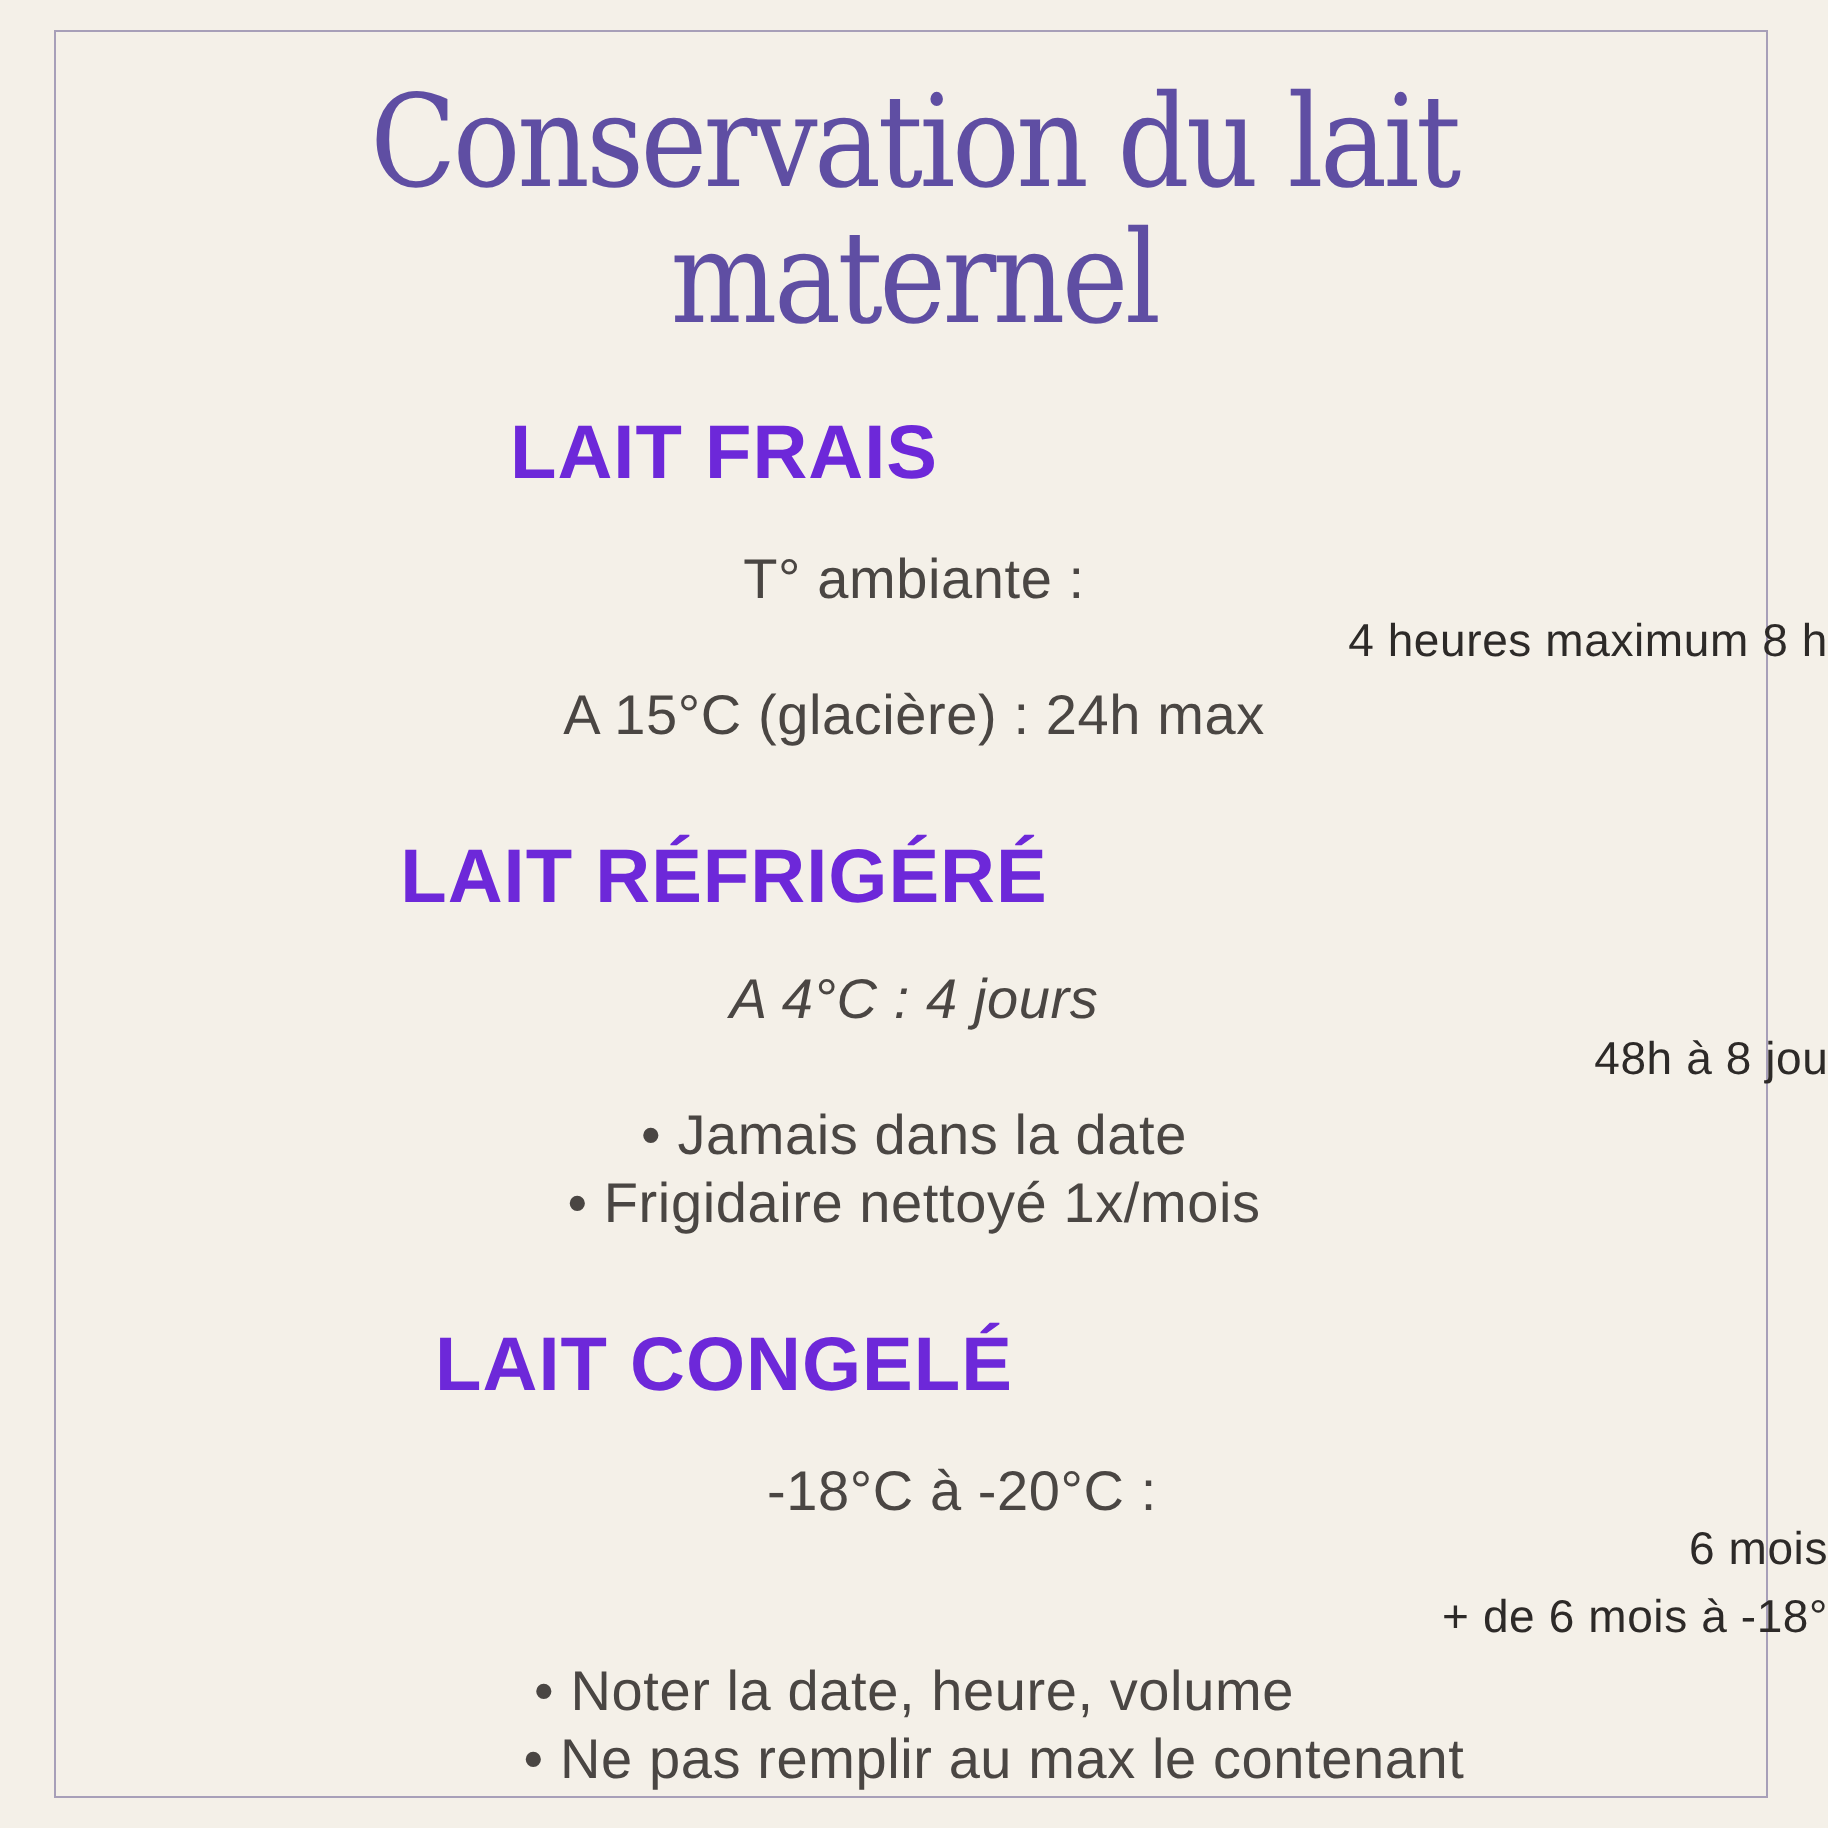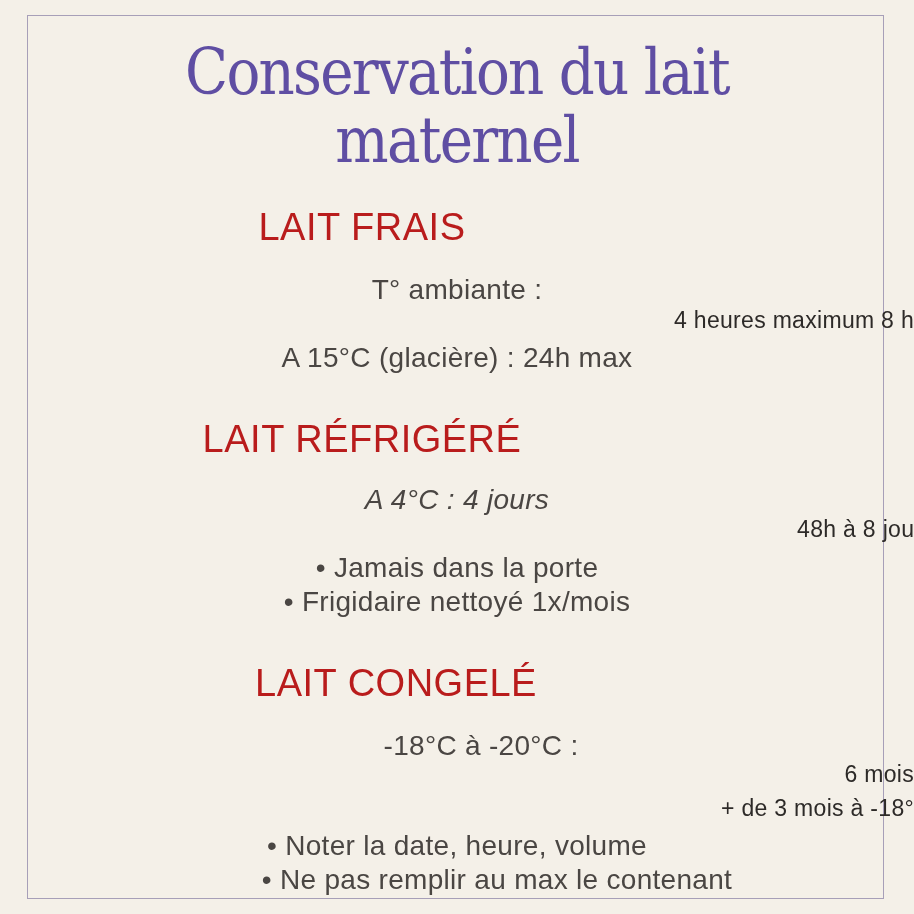--- a/index.html
+++ b/index.html
@@ -12,21 +12,21 @@
     border:1.5px solid #a79fb8; box-sizing:border-box;
   }
   .title {
     position:absolute; left:0; top:38px; width:914px; text-align:center;
     font-family:"DejaVu Serif", serif; color:#5f4ea3;
     font-size:64px; line-height:68px; letter-spacing:-2px; font-weight:normal;
     transform:scaleX(0.88); transform-origin:center;
   }
   .section-title {
     position:absolute; left:0; width:724px; text-align:center;
-    color:#b91c1c; font-size:38px; letter-spacing:0.5px; font-weight:normal;
+    color:#6d28d9; font-size:38px; letter-spacing:0.5px; font-weight:bold;
   }
   .line {
     position:absolute; left:0; width:914px; text-align:center;
     font-size:28px; color:#4a4643; letter-spacing:0.3px;
   }
   .line.strong { color:#2d2a28; font-size:23px;text-align:right; }
 </style>
 </head>
 <body>
 
@@ -38,21 +38,21 @@
 </div>
 
 <div class="section-title" style="top:206px;">LAIT FRAIS</div>
 <div class="line" style="top:274px;">T° ambiante :</div>
 <div class="line strong" style="top:307px;">4 heures maximum 8 h</div>
 <div class="line" style="top:342px;">A 15°C (glacière) : 24h max</div>
 
 <div class="section-title" style="top:418px;">LAIT RÉFRIGÉRÉ</div>
 <div class="line" style="top:484px;font-style:italic;">A 4°C : 4 jours</div>
 <div class="line strong" style="top:516px;padding-left:20px;">48h à 8 jours</div>
-<div class="line" style="top:552px;">• Jamais dans la porte</div>
+<div class="line" style="top:552px;">• Jamais dans la date</div>
 <div class="line" style="top:586px;">• Frigidaire nettoyé 1x/mois</div>
 
-<div class="section-title" style="top:662px;padding-left:34px;">LAIT CONGELÉ</div>
+<div class="section-title" style="top:662px;">LAIT CONGELÉ</div>
 <div class="line" style="top:730px;margin-left:24px;">-18°C à -20°C :</div>
 <div class="line strong" style="top:761px;">6 mois</div>
-<div class="line strong" style="top:795px;">+ de 3 mois à -18°</div>
+<div class="line strong" style="top:795px;">+ de 6 mois à -18°</div>
 <div class="line" style="top:830px;">• Noter la date, heure, volume</div>
 <div class="line" style="top:864px;padding-left:40px;">• Ne pas remplir au max le contenant</div>
 
 </body></html>

